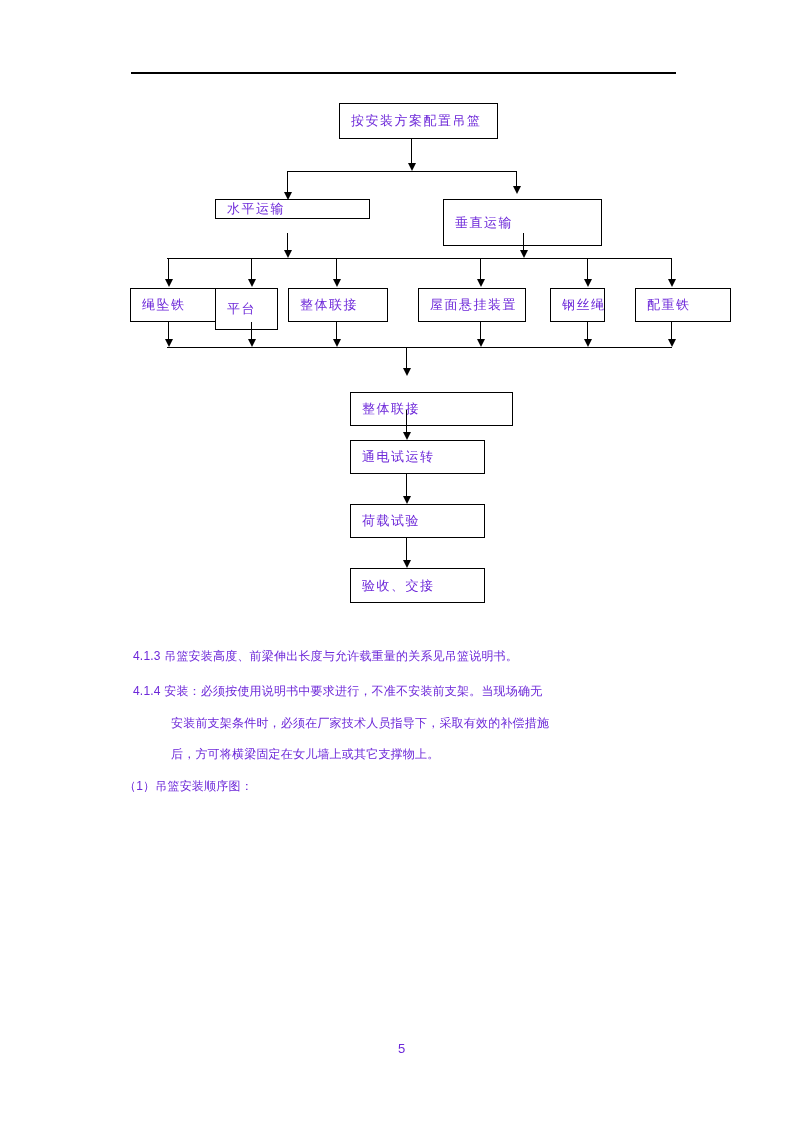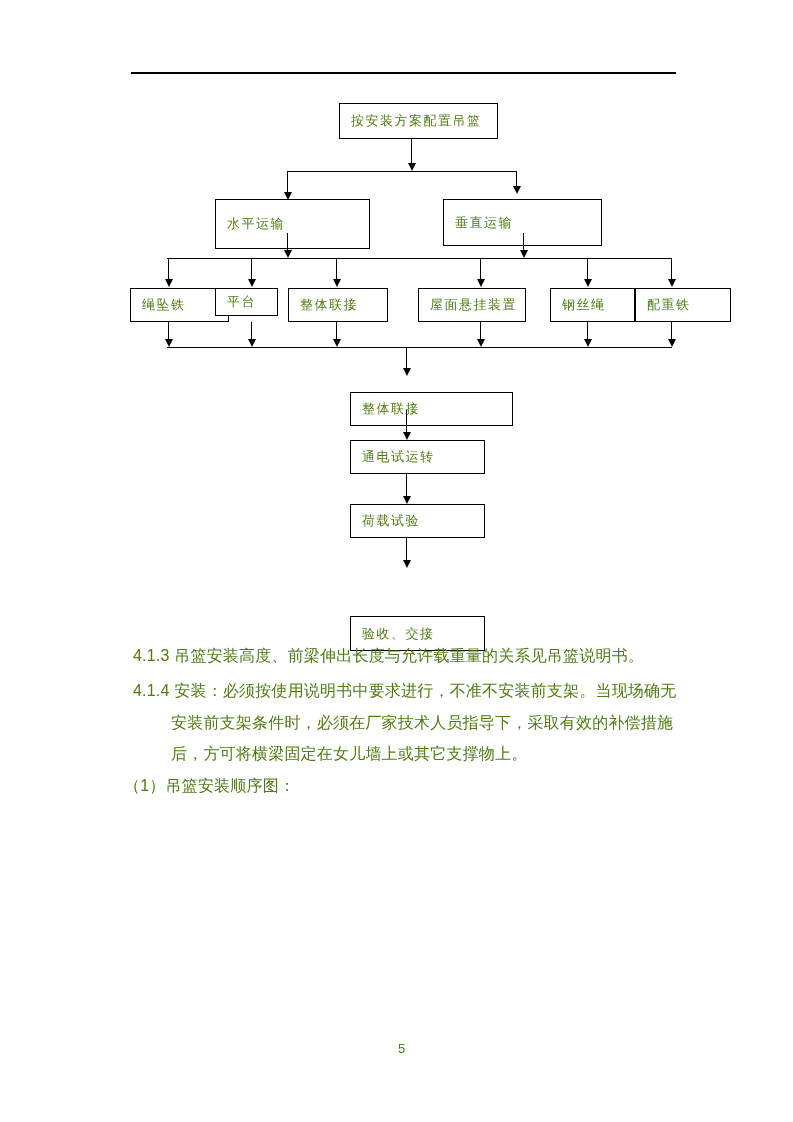--- a/index.html
+++ b/index.html
@@ -2,21 +2,21 @@
 <html><head>
 <meta charset="utf-8">
 <style>
   html, body { margin: 0; padding: 0; background: #ffffff; }
   .page {
     position: relative;
     width: 793px;
     height: 1122px;
     background: #ffffff;
     font-family: "Liberation Sans", sans-serif;
-    color: #4d7c0f;
+    color: #6d28d9;
     overflow: hidden;
   }
   .header-rule {
     position: absolute;
     height: 2px;
     background: #000000;
   }
   
   .fbox {
     position: absolute;
@@ -48,21 +48,21 @@
     left: -3.5px;
     bottom: -8px;
     width: 0;
     height: 0;
     border-left: 4px solid transparent;
     border-right: 4px solid transparent;
     border-top: 8px solid #000000;
   }
   .bodyline {
     position: absolute;
-    font-size: 16px;
+    font-size: 12px;
     line-height: 20px;
     letter-spacing: 0.2px;
     white-space: nowrap;
   }
   .pagenum {
     position: absolute;
     font-size: 13px;
   }
 </style>
 </head>
@@ -76,40 +76,40 @@
 
     <div class="fbox" style="left:339px; top:103px; width:159px; height:36px;">按安装方案配置吊篮</div>
 
     <div class="varrow" style="left:411px; top:139px; height:24px;"></div>
 
     <div class="hline" style="left:287px; top:171px; width:230px;"></div>
 
     <div class="varrow" style="left:287px; top:171px; height:21px;"></div>
     <div class="varrow" style="left:516px; top:171px; height:15px;"></div>
 
-    <div class="fbox" style="left:215px; top:199px; width:155px; height:50px;">水平运输</div>
+    <div class="fbox" style="left:215px; top:199px; width:155px; height:20px;">水平运输</div>
     <div class="fbox" style="left:443px; top:199px; width:159px; height:47px;">垂直运输</div>
 
     <div class="varrow" style="left:287px; top:233px; height:17px;"></div>
     <div class="varrow" style="left:523px; top:233px; height:17px;"></div>
 
     <div class="hline" style="left:167px; top:258px; width:505px;"></div>
 
     <div class="varrow" style="left:168px; top:259px; height:20px;"></div>
     <div class="varrow" style="left:251px; top:259px; height:20px;"></div>
     <div class="varrow" style="left:336px; top:259px; height:20px;"></div>
     <div class="varrow" style="left:480px; top:259px; height:20px;"></div>
     <div class="varrow" style="left:587px; top:259px; height:20px;"></div>
     <div class="varrow" style="left:671px; top:259px; height:20px;"></div>
 
     <div class="fbox" style="left:130px; top:288px; width:99px; height:34px;">绳坠铁</div>
-    <div class="fbox" style="left:215px; top:288px; width:63px; height:28px;">平台</div>
+    <div class="fbox" style="left:215px; top:288px; width:63px; height:42px;">平台</div>
     <div class="fbox" style="left:288px; top:288px; width:100px; height:34px;">整体联接</div>
     <div class="fbox" style="left:418px; top:288px; width:108px; height:34px;">屋面悬挂装置</div>
-    <div class="fbox" style="left:550px; top:288px; width:85px; height:34px;">钢丝绳</div>
+    <div class="fbox" style="left:550px; top:288px; width:55px; height:34px;">钢丝绳</div>
     <div class="fbox" style="left:635px; top:288px; width:96px; height:34px;">配重铁</div>
 
     <div class="varrow" style="left:168px; top:322px; height:17px;"></div>
     <div class="varrow" style="left:251px; top:322px; height:17px;"></div>
     <div class="varrow" style="left:336px; top:322px; height:17px;"></div>
     <div class="varrow" style="left:480px; top:322px; height:17px;"></div>
     <div class="varrow" style="left:587px; top:322px; height:17px;"></div>
     <div class="varrow" style="left:671px; top:322px; height:17px;"></div>
 
     <div class="hline" style="left:167px; top:347px; width:505px;"></div>
@@ -121,21 +121,21 @@
     <div class="varrow" style="left:406px; top:410px; height:22px;"></div>
 
     <div class="fbox" style="left:350px; top:440px; width:135px; height:34px;">通电试运转</div>
 
     <div class="varrow" style="left:406px; top:474px; height:22px;"></div>
 
     <div class="fbox" style="left:350px; top:504px; width:135px; height:34px;">荷载试验</div>
 
     <div class="varrow" style="left:406px; top:538px; height:22px;"></div>
 
-    <div class="fbox" style="left:350px; top:568px; width:135px; height:35px;margin-top:48px;">验收、交接</div>
+    <div class="fbox" style="left:350px; top:568px; width:135px; height:35px;">验收、交接</div>
 
   </div>
 
   <div>
     <div class="bodyline" style="left:133px; top:646px;">4.1.3 吊篮安装高度、前梁伸出长度与允许载重量的关系见吊篮说明书。</div>
     <div class="bodyline" style="left:133px; top:681px;">4.1.4 安装：必须按使用说明书中要求进行，不准不安装前支架。当现场确无</div>
     <div class="bodyline" style="left:171px; top:713px;">安装前支架条件时，必须在厂家技术人员指导下，采取有效的补偿措施</div>
     <div class="bodyline" style="left:171px; top:744px;">后，方可将横梁固定在女儿墙上或其它支撑物上。</div>
     <div class="bodyline" style="left:124px; top:776px;">（1）吊篮安装顺序图：</div>
   </div>

